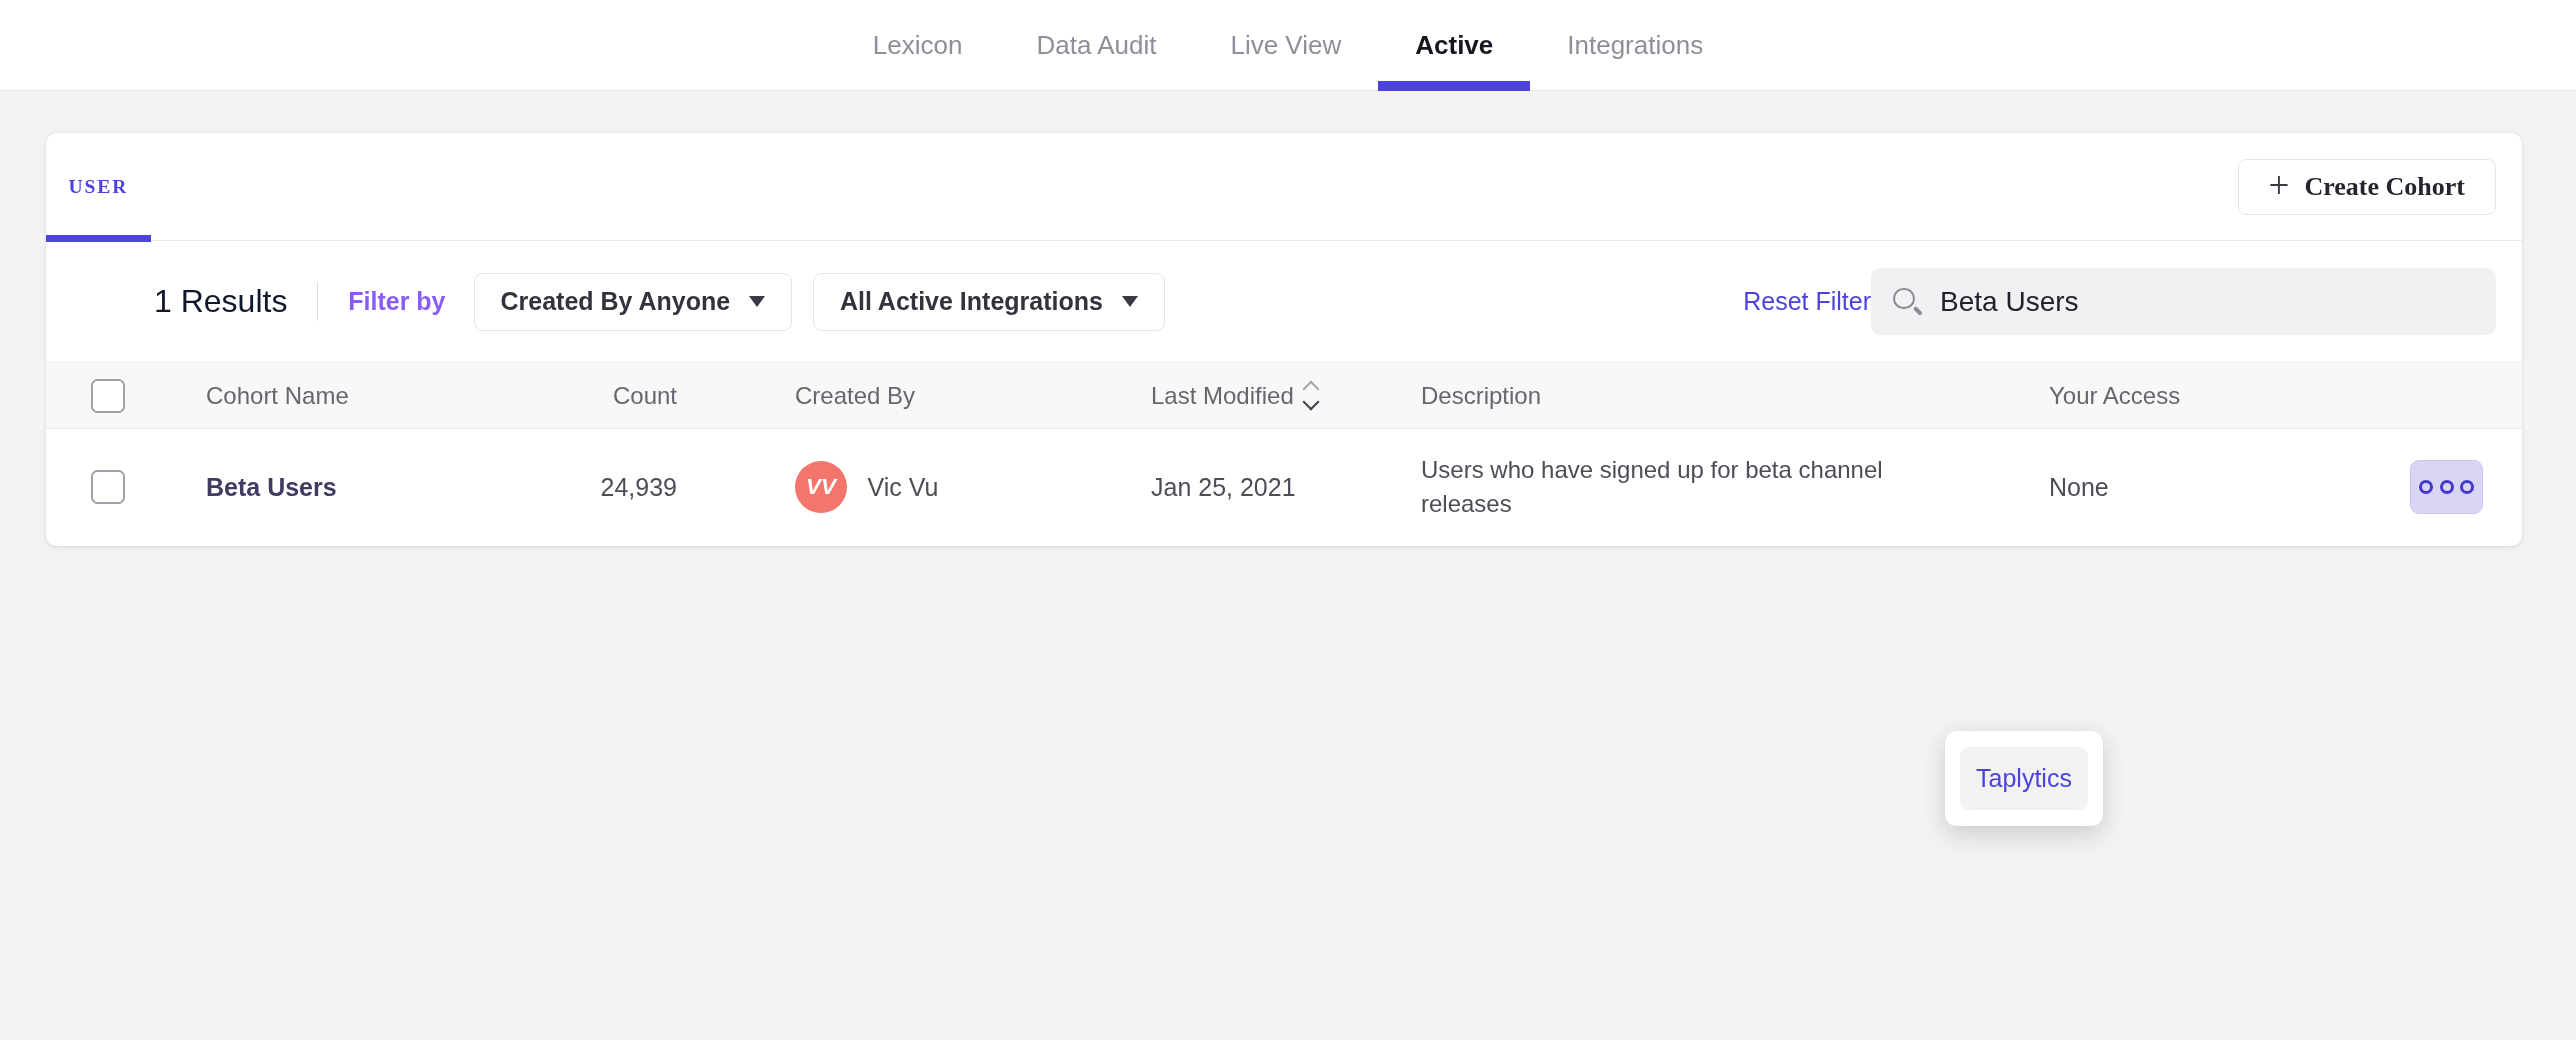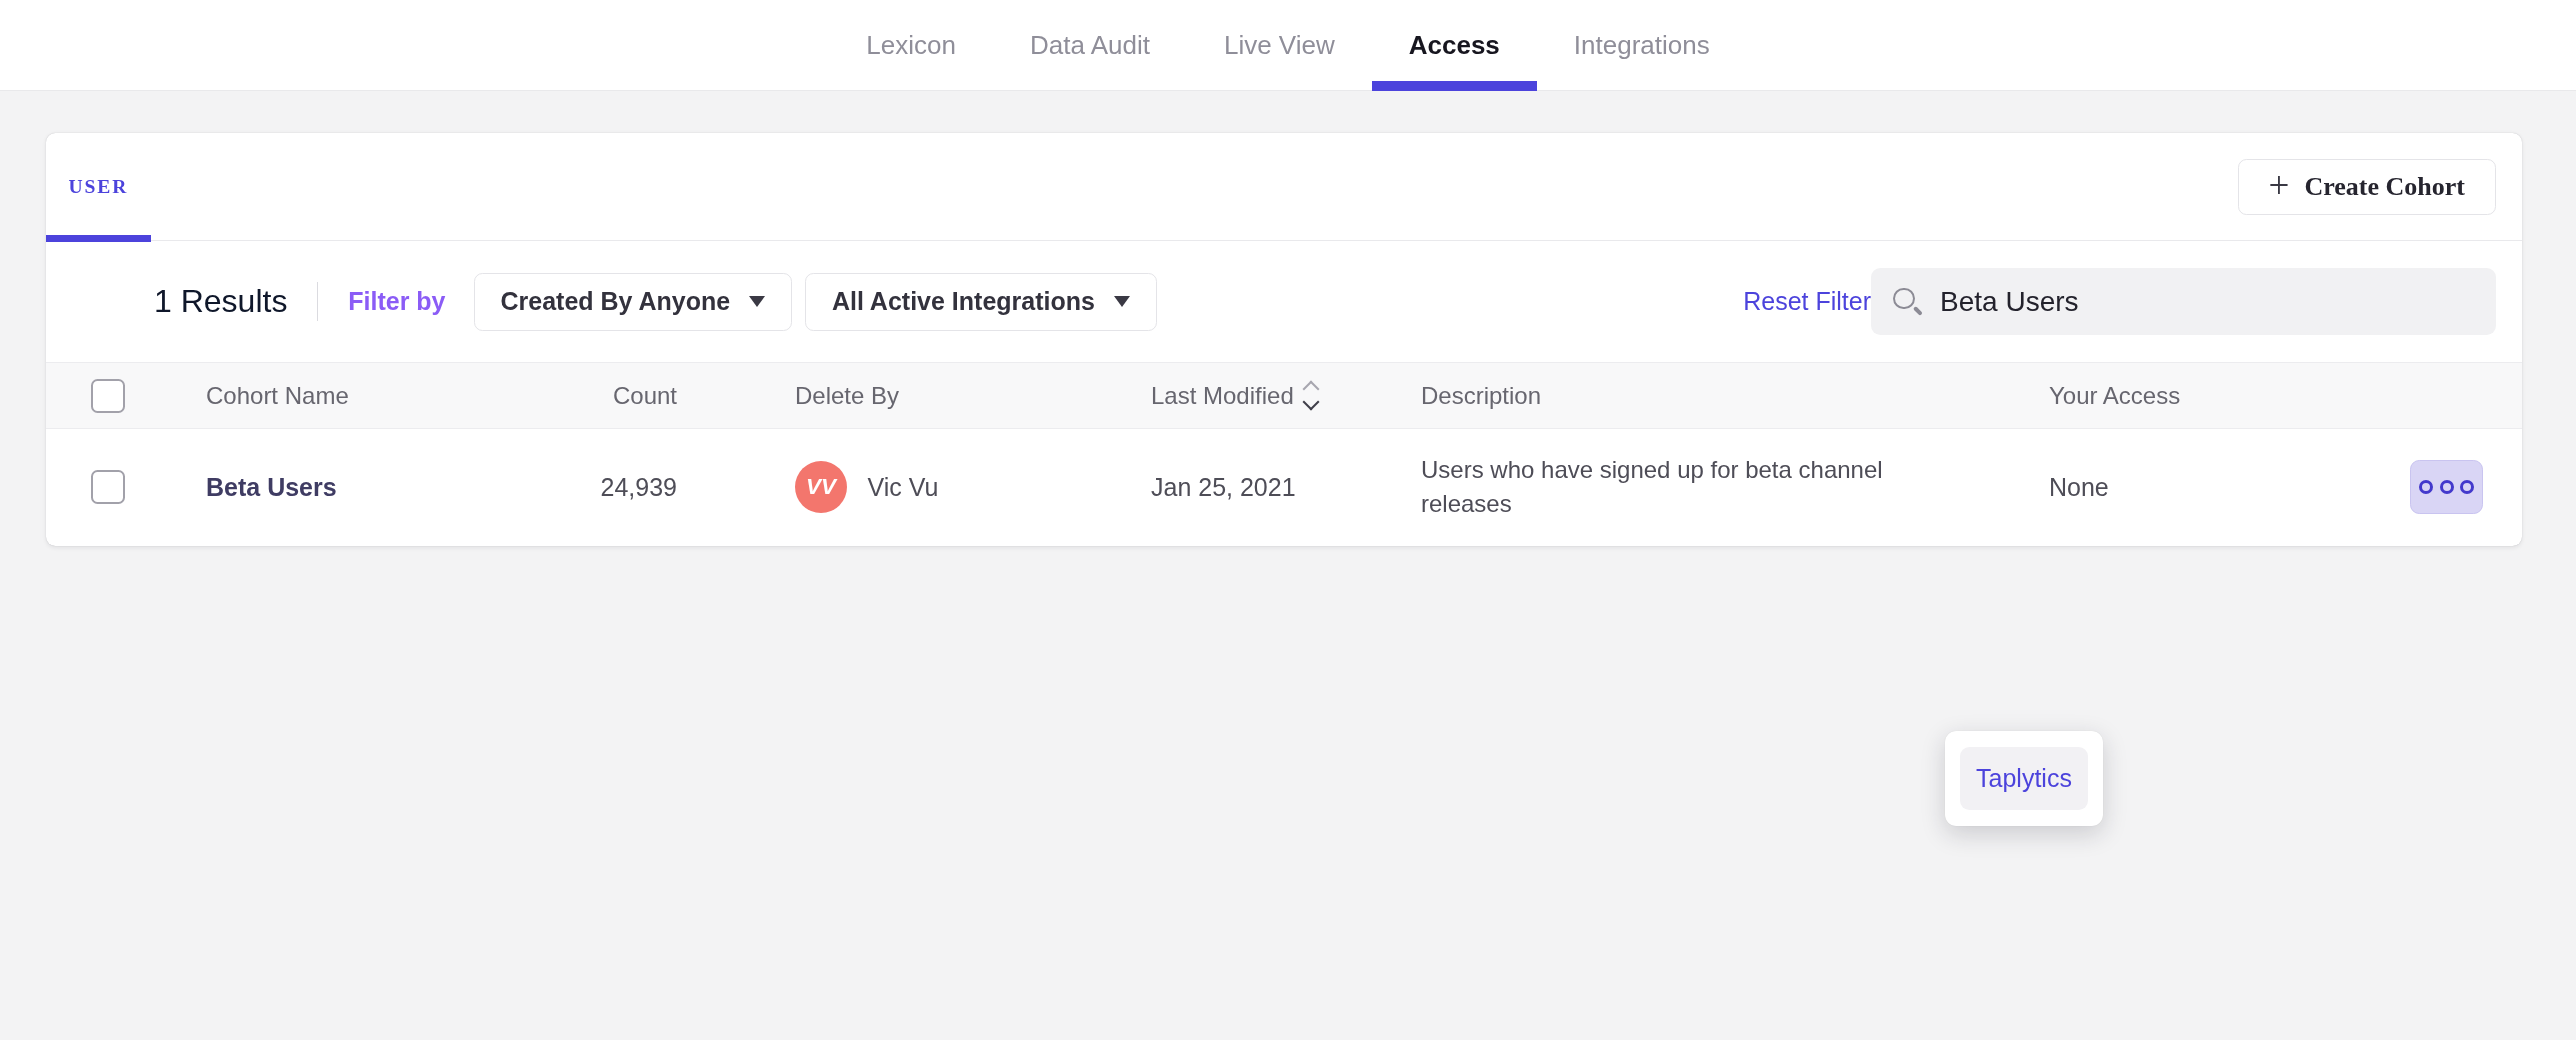--- a/index.html
+++ b/index.html
@@ -71,21 +71,21 @@
     height:121px;display:flex;align-items:center;
     padding:0 26px 0 108px;
   }
   .results-count{font-size:32px;font-weight:400;color:#0f172a;}
   .v-divider{width:0.9px;height:39px;background:#DBDBE0;margin:0 30px;}
   .filter-by-label{font-size:25px;font-weight:600;color:#8b5cf6;margin-right:28px;}
   .dropdown{
     height:58px;display:flex;align-items:center;padding:0 26px;
     background:#FFFFFF;border:1.9px solid #E4E4E8;border-radius:8.4px;
     font-size:25px;font-weight:600;color:#33323D;cursor:pointer;
-    font-family:inherit;margin-right:13px;
+    font-family:inherit;margin-right:21px;
   }
   .caret-down{
     width:0;height:0;margin-left:18.7px;
     border-left:8.4px solid transparent;border-right:8.4px solid transparent;
     border-top:11.2px solid #3A3944;
   }
   .filter-spacer{flex:1;}
   .reset-filter{
     font-size:25px;color:var(--accent);cursor:pointer;
     text-decoration:none;white-space:nowrap;
@@ -196,21 +196,21 @@
       <div class="nav-item">
         <span>Lexicon</span>
       </div>
       <div class="nav-item">
         <span>Data Audit</span>
       </div>
       <div class="nav-item">
         <span>Live View</span>
       </div>
       <div class="nav-item active">
-        <span>Access</span>
+        <span>Active</span>
         <i class="nav-underline"></i>
       </div>
       <div class="nav-item">
         <span>Integrations</span>
       </div>
     </nav>
   </header>
 
   <section class="card">
 
@@ -247,21 +247,21 @@
         <input class="search-input" type="text" value="Beta Users" style="">
       </div>
     </div>
 
     <div class="thead">
       <div class="cell cell-check">
         <span class="checkbox"></span>
       </div>
       <div class="cell">Cohort Name</div>
       <div class="cell cell-count">Count</div>
-      <div class="cell cell-createdby">Delete By</div>
+      <div class="cell cell-createdby">Created By</div>
       <div class="cell">
         <span>Last Modified</span>
         <span class="sort-icon">
             <i class="up"></i>
             <i class="dn"></i>
           </span>
       </div>
       <div class="cell">Description</div>
       <div class="cell">Your Access</div>
       <div class="cell"></div>

